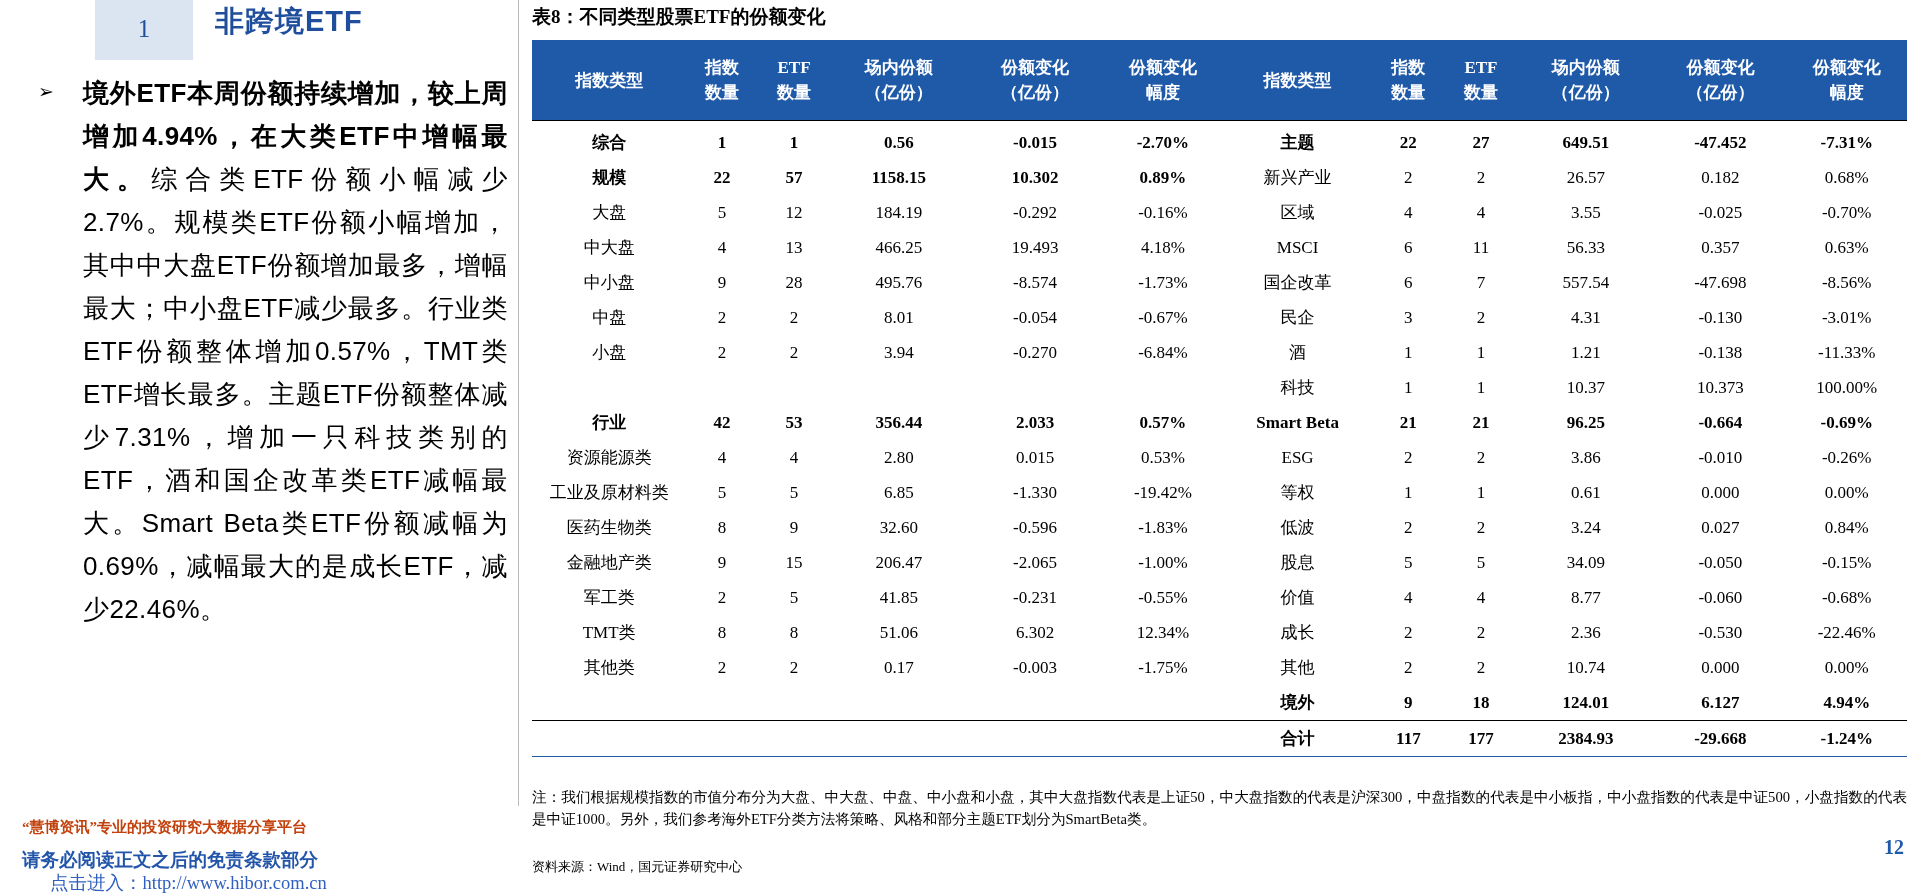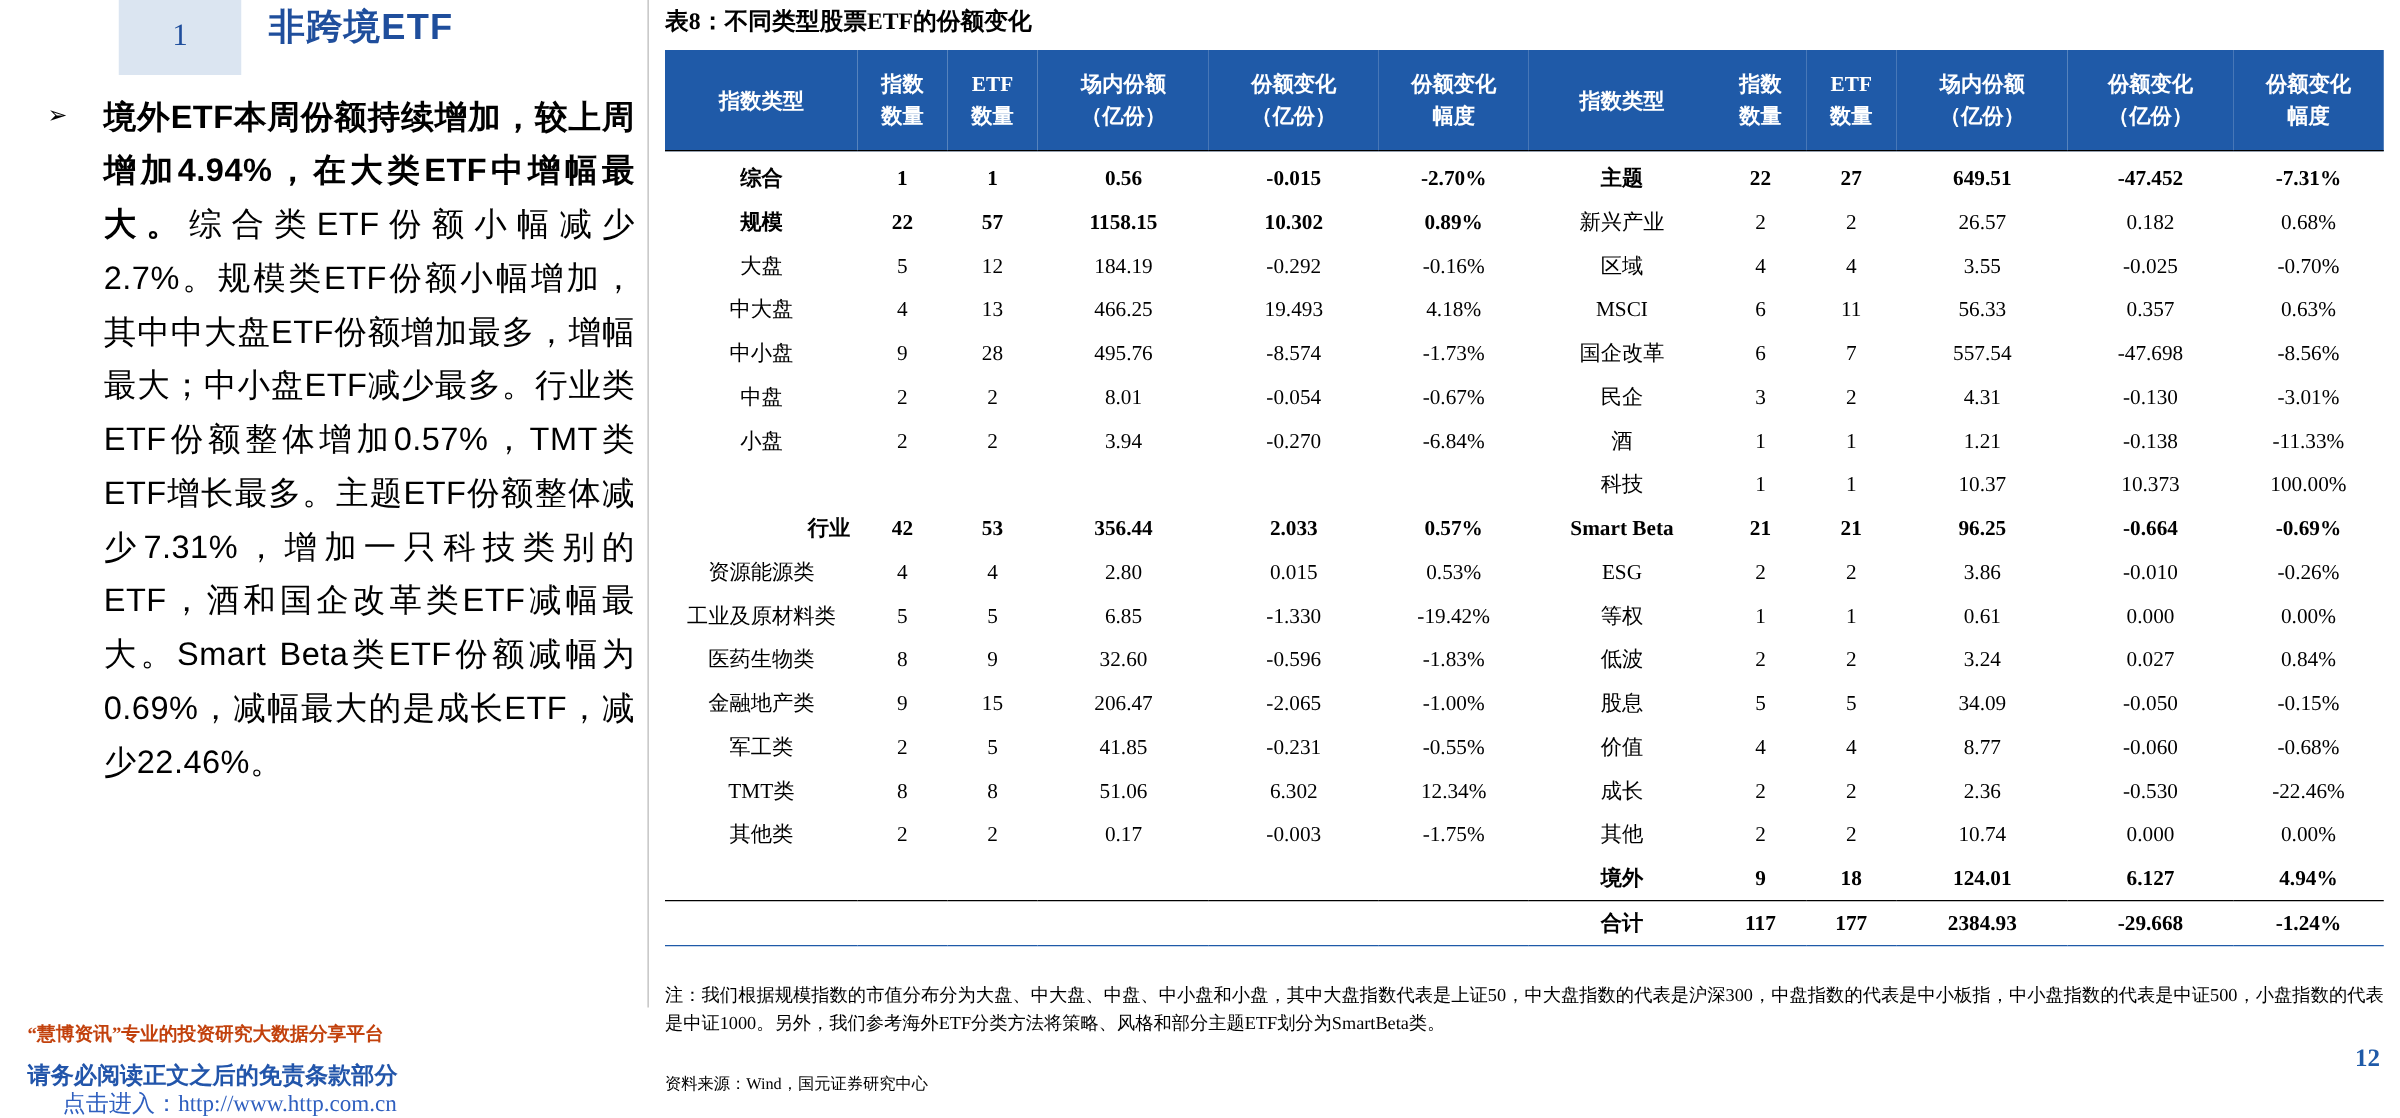--- a/index.html
+++ b/index.html
@@ -196,21 +196,21 @@
     <div class="section-title">非跨境ETF</div>
 
     <div class="bullet-wrap">
       <div class="bullet-mark">➢</div>
       <div class="bullet-text"><b>境外ETF本周份额持续增加，较上周增加4.94%，在大类ETF中增幅最大。</b><span>综合类ETF份额小幅减少2.7%。规模类ETF份额小幅增加，其中中大盘ETF份额增加最多，增幅最大；中小盘ETF减少最多。行业类ETF份额整体增加0.57%，TMT类ETF增长最多。主题ETF份额整体减少7.31%，增加一只科技类别的ETF，酒和国企改革类ETF减幅最大。Smart Beta类ETF份额减幅为0.69%，减幅最大的是成长ETF，减少22.46%。</span></div>
     </div>
 
     <div class="promo">
       <div class="promo-line1">“慧博资讯”专业的投资研究大数据分享平台</div>
       <div class="promo-line2">请务必阅读正文之后的免责条款部分</div>
-      <div class="promo-line3">点击进入：http://www.http.com.cn</div>
+      <div class="promo-line3">点击进入：http://www.hibor.com.cn</div>
     </div>
   </div>
 
   <div class="divider"></div>
 
   <div class="right-col">
 
     <div class="table-caption">表8：不同类型股票ETF的份额变化</div>
 
     <table class="etf">
@@ -337,21 +337,21 @@
             <td class="num"></td>
             <td class="num"></td>
             <td class="name">科技</td>
             <td class="num">1</td>
             <td class="num">1</td>
             <td class="num">10.37</td>
             <td class="num">10.373</td>
             <td class="num">100.00%</td>
           </tr>
           <tr>
-            <td class="name" style="font-weight: bold; text-align: right;">行业</td>
+            <td class="name" style="font-weight: bold;">行业</td>
             <td class="num" style="font-weight: bold;">42</td>
             <td class="num" style="font-weight: bold;">53</td>
             <td class="num" style="font-weight: bold;">356.44</td>
             <td class="num" style="font-weight: bold;">2.033</td>
             <td class="num" style="font-weight: bold;">0.57%</td>
             <td class="name" style="font-weight: bold;">Smart Beta</td>
             <td class="num" style="font-weight: bold;">21</td>
             <td class="num" style="font-weight: bold;">21</td>
             <td class="num" style="font-weight: bold; margin-top: 15px;">96.25</td>
             <td class="num" style="font-weight: bold;">-0.664</td>

